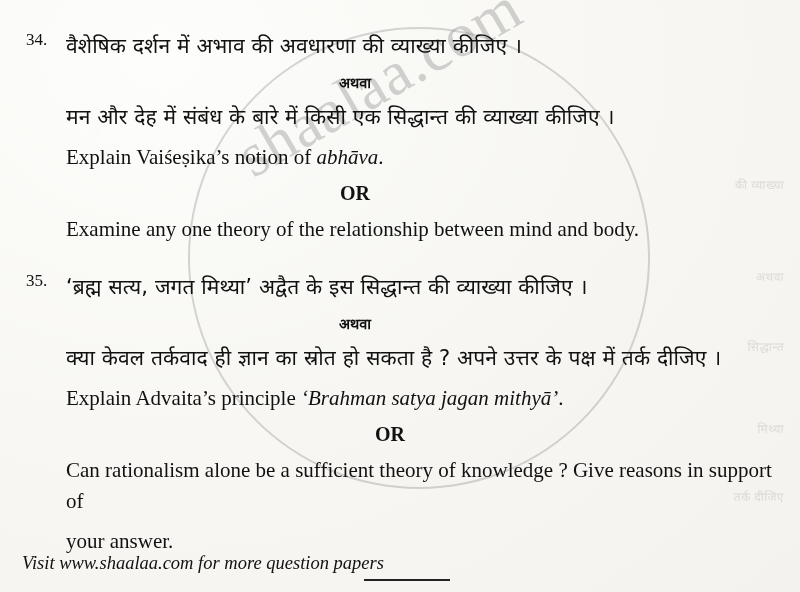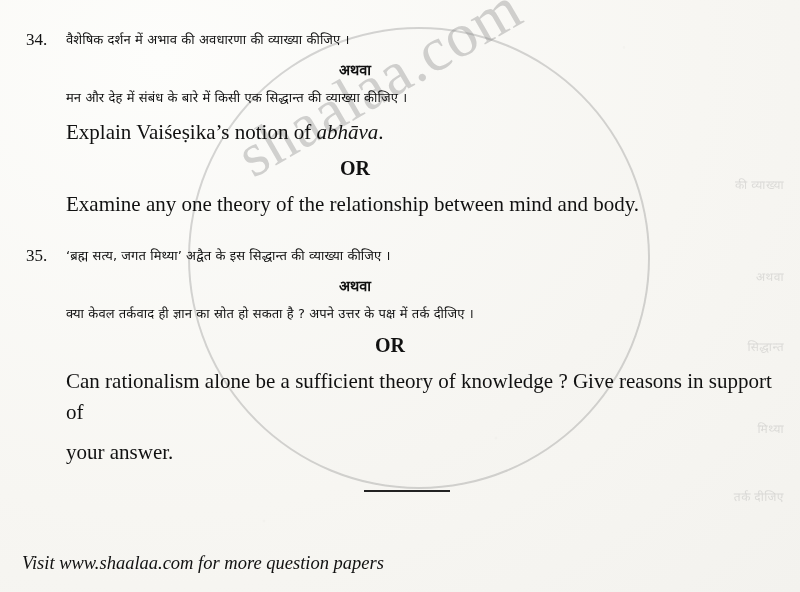--- a/index.html
+++ b/index.html
@@ -87,21 +87,21 @@
     top: 0;
     width: 36px;
     font-size: 17px;
     font-family: "Liberation Serif", serif;
   }
   .qbody {
     margin-left: 40px;
   }
   .hi {
     font-family: "DejaVu Sans", sans-serif;
-    font-size: 13px;
+    font-size: 21px;
     line-height: 1.55;
     margin: 0 0 9px 0;
     letter-spacing: 0.1px;
   }
   .en {
     font-family: "Liberation Serif", serif;
     font-size: 21px;
     line-height: 1.5;
     margin: 0 0 8px 0;
   }
@@ -181,20 +181,23 @@
     </div>
 
     <div class="spacer-34"></div>
 
     <div class="qblock">
       <div class="qnum">35.</div>
       <div class="qbody">
         <p class="hi">‘ब्रह्म सत्य, जगत मिथ्या’ अद्वैत के इस सिद्धान्त की व्याख्या कीजिए ।</p>
         <p class="athava">अथवा</p>
         <p class="hi">क्या केवल तर्कवाद ही ज्ञान का स्रोत हो सकता है ? अपने उत्तर के पक्ष में तर्क दीजिए ।</p>
+        <p class="en">
+          <span>Explain Advaita’s principle </span><span class="it">‘Brahman satya jagan mithyā’</span><span>.</span>
+        </p>
         <p class="or or-wide">OR</p>
         <p class="en">Can rationalism alone be a sufficient theory of knowledge ? Give reasons in support of</p>
         <p class="en">your answer.</p>
       </div>
     </div>
 
     <div class="rule-wrap">
       <div class="rule"></div>
     </div>
 

